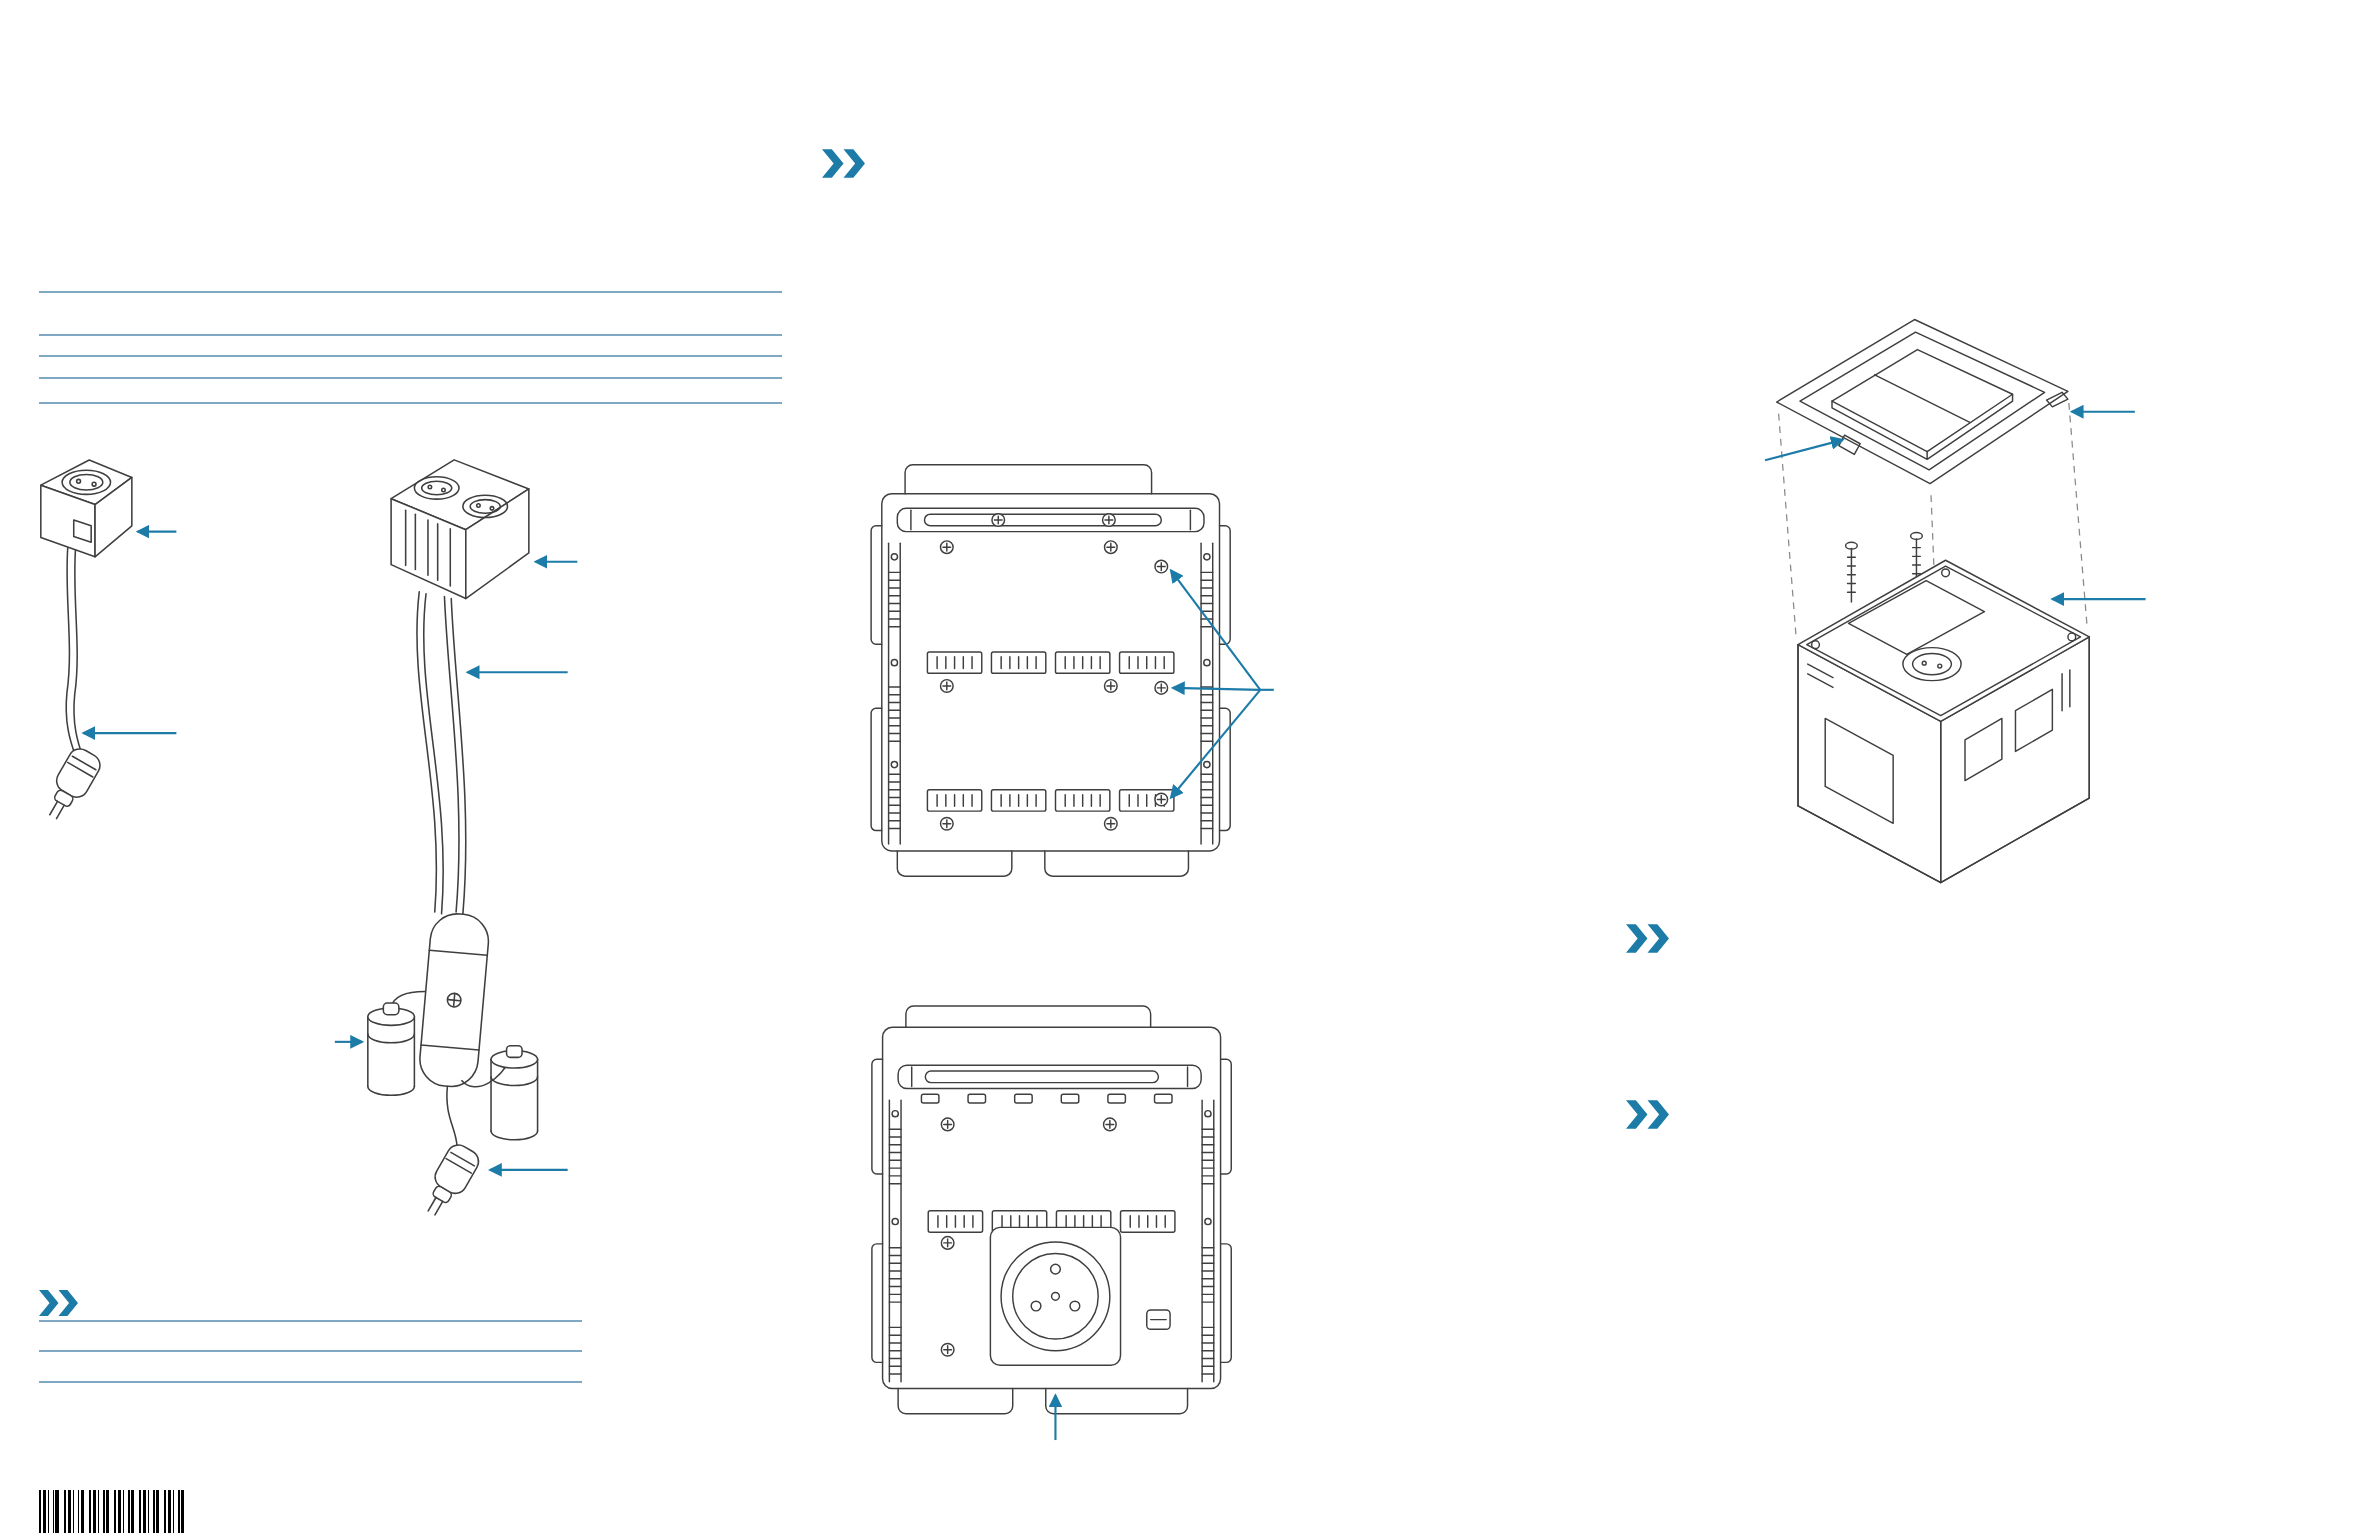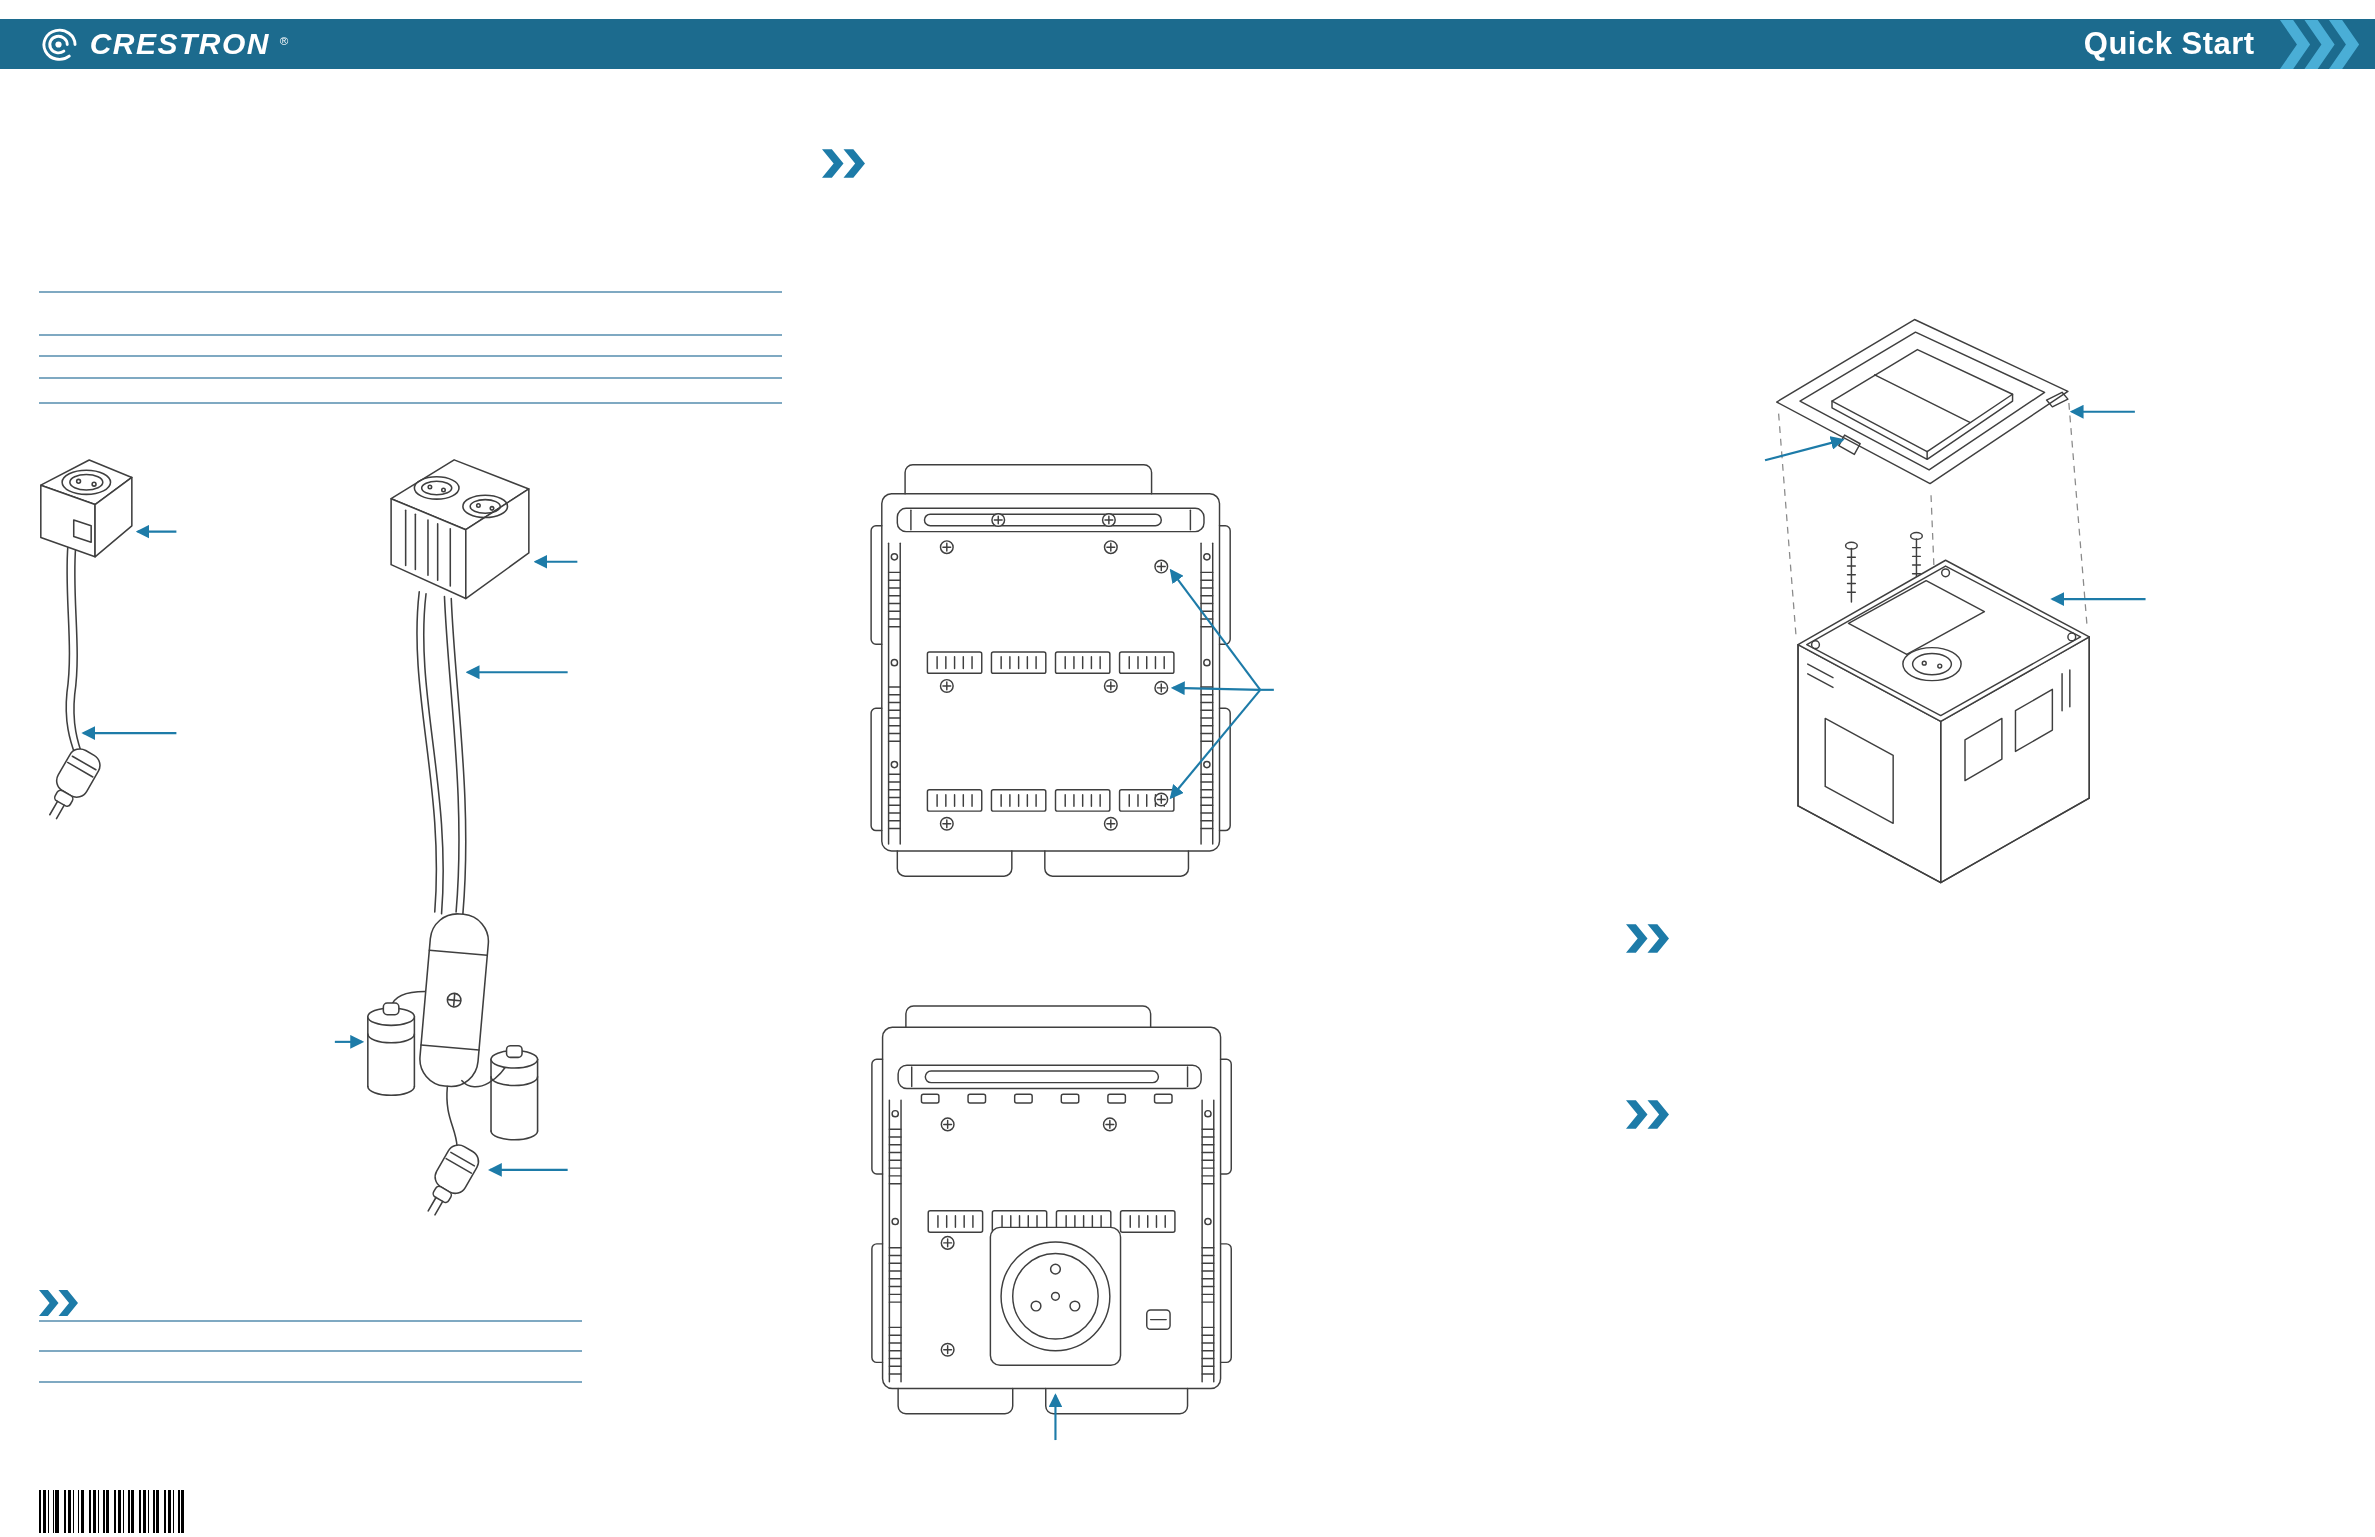--- a/index.html
+++ b/index.html
@@ -20,43 +20,20 @@
   .chev{position:absolute}
   .barcode{position:absolute;
     background:repeating-linear-gradient(90deg,#000 0 1.9px,#fff 1.9px 3.9px,#000 3.9px 6.8px,#fff 6.8px 8.7px,
       #000 8.7px 9.7px,#fff 9.7px 13.6px,#000 13.6px 15.5px,#fff 15.5px 16.5px,#000 16.5px 20.4px,#fff 20.4px 25px)}
 </style>
 </head>
 <body>
 
 <div class="page">
 
-  <header class="topbar">
-    <div class="brand">
-      <svg width="43" height="35" viewBox="0 0 44 36">
-        <g fill="none" stroke="#fff" stroke-width="3" stroke-linecap="round">
-          <path d="M39,18a16,15 0 1,0 -6,12"></path>
-          <path d="M31,18a9,8.5 0 1,0 -3.5,6.8"></path>
-        </g>
-        <circle cx="22" cy="18" r="3.2" fill="#fff"></circle>
-      </svg>
-      <span class="brand-text">CRESTRON</span>
-      <span class="brand-mark">®</span>
-    </div>
-    <div class="hdr-right">
-      <span class="hdr-title">Quick Start</span>
-      <svg width="97" height="49" viewBox="0 0 86 52">
-        <g fill="var(--header-chevron,#4aaed6)">
-          <path d="M0,0 h14 l18,26 -18,26 H0 l18,-26 Z"></path>
-          <path d="M26,0 h14 l18,26 -18,26 H26 l18,-26 Z"></path>
-          <path d="M52,0 h14 l18,26 -18,26 H52 l18,-26 Z"></path>
-        </g>
-      </svg>
-    </div>
-  </header>
 
   <div class="rules" style="left:39px;top:291px;width:743px;height:115px">
     <div class="rule" style="top:0"></div>
     <div class="rule" style="top:43px"></div>
     <div class="rule" style="top:64px"></div>
     <div class="rule" style="top:86px"></div>
     <div class="rule" style="top:111px"></div>
   </div>
 
   <svg class="chev" style="left:822px;top:146px" width="43" height="35" viewBox="0 0 48 36">

